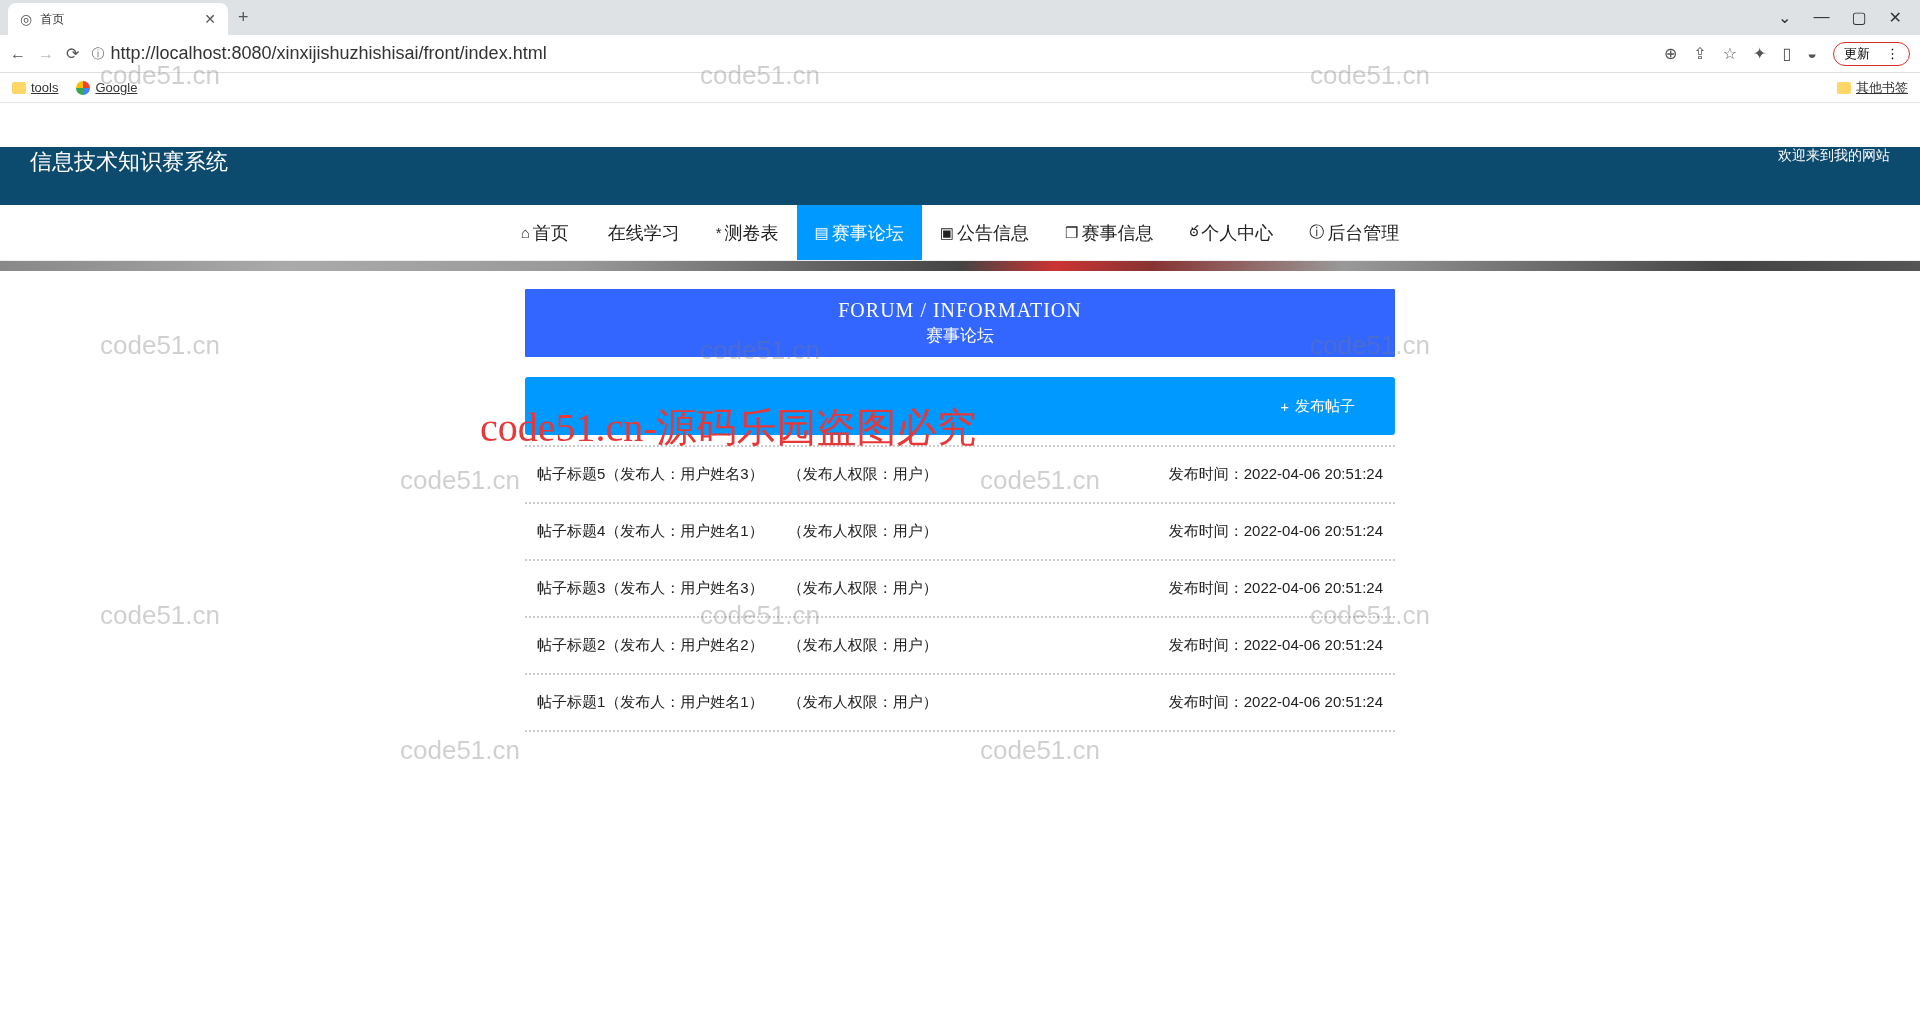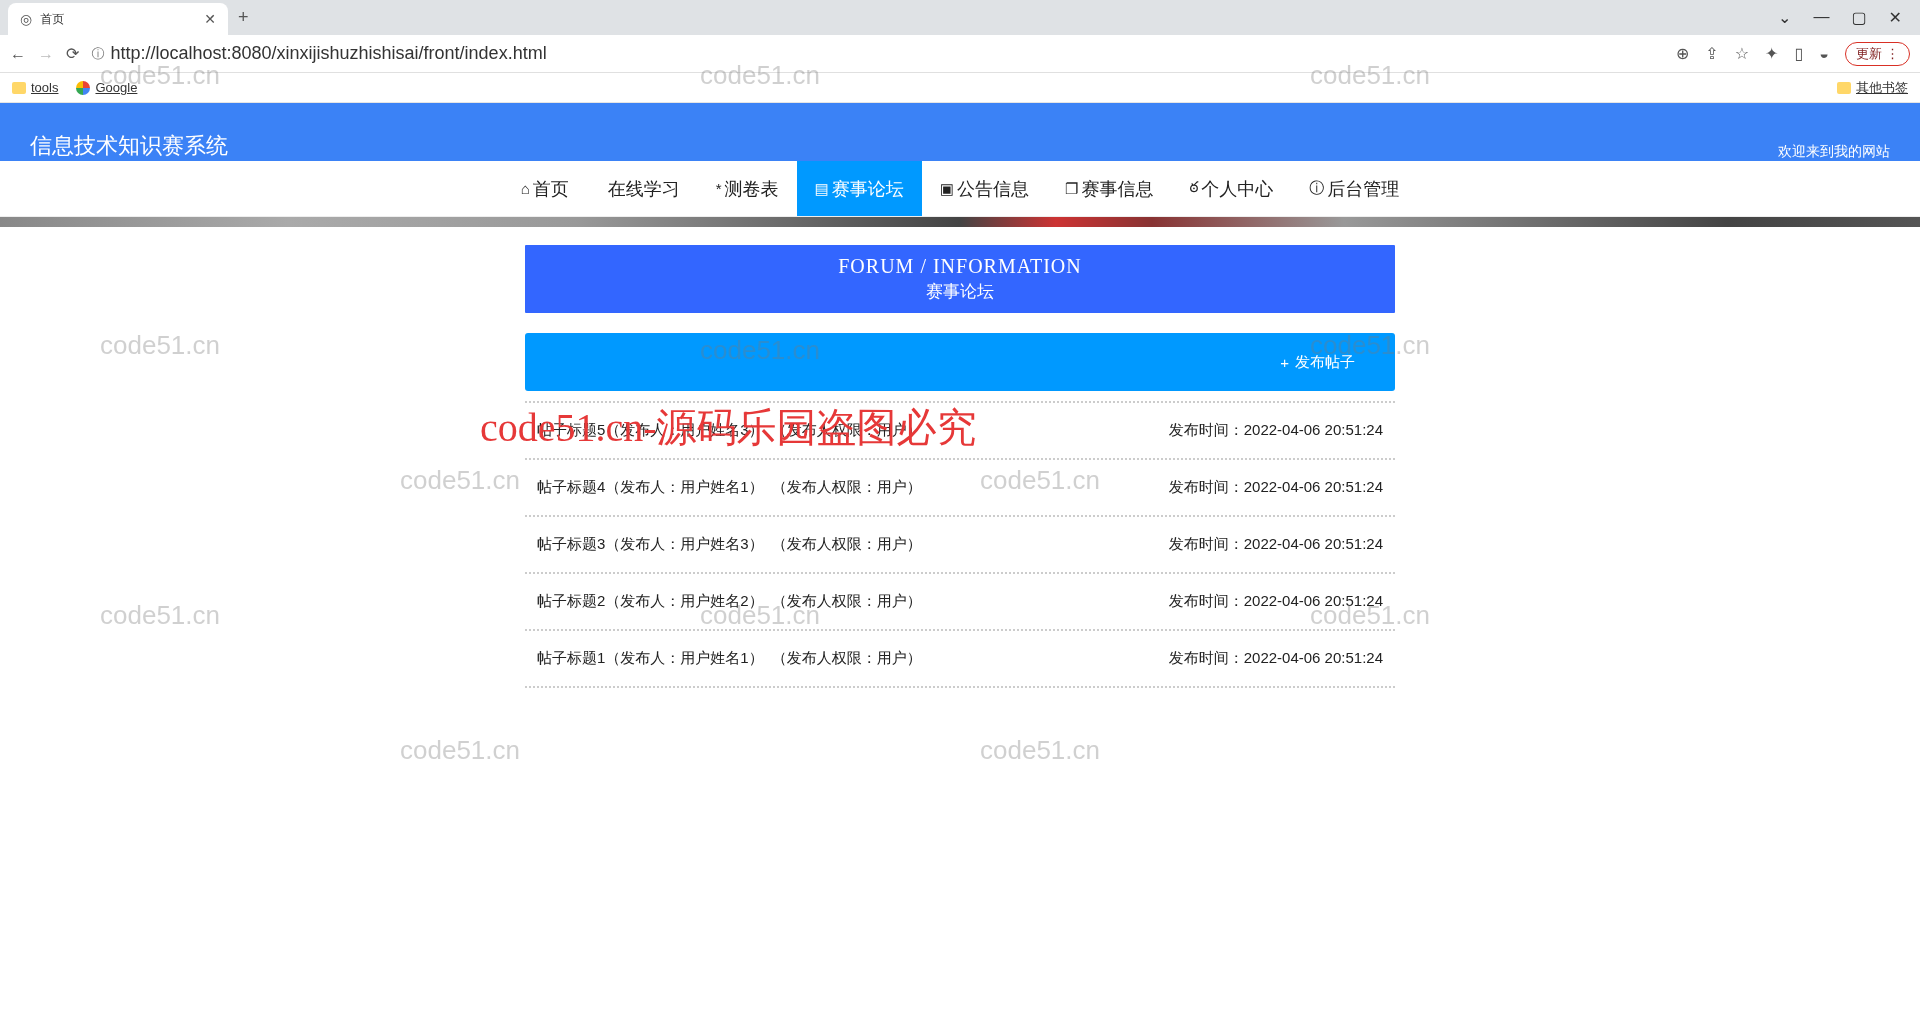--- a/index.html
+++ b/index.html
@@ -15,30 +15,30 @@
 .window-controls { margin-left: auto; display: flex; gap: 22px; padding-right: 18px; color: #333; }
 .window-controls span { cursor: pointer; }
 
 .addr-bar { background: #fff; height: 38px; display: flex; align-items: center; padding: 0 10px; gap: 12px; border-bottom: 1px solid #e0e0e0; }
 .addr-bar .nav-btn { color: #555; cursor: pointer; font-size: 16px; }
 .addr-bar .nav-btn.disabled { color: #bbb; }
 .url-box { display: flex; align-items: center; gap: 6px; flex: 1; }
 .url-scheme { color: #777; font-size: 13px; }
 .url-text { color: #333; font-size: 18px; }
 .addr-right { display: flex; gap: 16px; align-items: center; color: #555; }
-.update-btn { border: 1px solid #d93025; color: #7f1d1d; border-radius: 14px; padding: 2px 10px; font-size: 13px; display: flex; align-items: center; gap: 4px; }
+.update-btn { border: 1px solid #d93025; color: #000000; border-radius: 14px; padding: 2px 10px; font-size: 13px; display: flex; align-items: center; gap: 16px; }
 
 .bookmarks { background: #fff; height: 30px; display: flex; align-items: center; padding: 0 12px; gap: 18px; border-bottom: 1px solid #e5e5e5; font-size: 13px; color: #333; }
 .bookmarks .bm { display: flex; align-items: center; gap: 5px; cursor: pointer; text-decoration: underline; }
 .bm-folder { width: 14px; height: 12px; background: #ffd768; border-radius: 2px; }
 .bm-google { width: 14px; height: 14px; border-radius: 50%; background: conic-gradient(#ea4335 0 90deg,#4285f4 90deg 180deg,#34a853 180deg 270deg,#fbbc05 270deg 360deg); }
 .bm-right { margin-left: auto; }
 
 
-.site-header { background: #3b82f6; height: 58px; display: flex; align-items: flex-end; padding: 0 30px; color: #fff; }
+.site-header { background: #0c4a6e; height: 58px; display: flex; align-items: flex-start; padding: 0 30px; color: #fff; margin-top: 44px; }
 .site-title { font-size: 22px; }
 .welcome { margin-left: auto; font-size: 14px; }
 
 
 .site-nav { background: #fff; height: 56px; display: flex; justify-content: center; align-items: stretch; border-bottom: 1px solid #eee; }
 .nav-item { display: flex; align-items: center; padding: 0 18px; font-size: 18px; color: #222; cursor: pointer; gap: 3px; }
 .nav-item.active { background: #0099ff; color: #fff; }
 .nav-icon { font-size: 15px; }
 
 .banner-strip { height: 10px; background: linear-gradient(90deg,#888 0%,#aaa 15%,#999 30%,#444 50%,#c33 55%,#833 60%,#999 70%,#444 90%,#555 100%); }
@@ -48,21 +48,21 @@
 .section-title { background: #3366ff; color: #fff; text-align: center; padding: 10px 0; border-radius: 1px; }
 .section-title .en { font-family: Georgia, serif; font-size: 20px; letter-spacing: 1px; }
 .section-title .cn { font-size: 17px; margin-top: 2px; }
 
 .publish-bar { background: #0099ff; height: 58px; margin-top: 20px; border-radius: 3px; display: flex; align-items: center; justify-content: flex-end; padding-right: 40px; }
 .publish-btn { color: #fff; font-size: 15px; cursor: pointer; display: flex; align-items: center; gap: 6px; }
 
 .post-list { margin-top: 10px; }
 .post-row { border-top: 2px dotted #ccc; padding: 18px 12px; display: flex; justify-content: space-between; font-size: 15px; color: #222; cursor: pointer; }
 .post-row:last-child { border-bottom: 2px dotted #ccc; }
-.post-left { display: flex; gap: 8px; }
+.post-left { display: flex; gap: 24px; }
 
 .pagination { display: flex; gap: 6px; margin: 12px 0 40px; }
 .page-btn { border: 1px solid #ddd; background: #fff; color: #999; padding: 4px 12px; font-size: 13px; cursor: pointer; border-radius: 2px; }
 .page-btn.active { background: #0099ff; color: #fff; border-color: #0099ff; }
 
 
 .watermark { position: absolute; color: rgba(120,120,120,0.35); font-size: 26px; pointer-events: none; }
 .red-wm { position: absolute; color: #e63838; font-size: 40px; font-weight: 500; pointer-events: none; font-family: SimSun, serif; }
 </style>
 </head>

